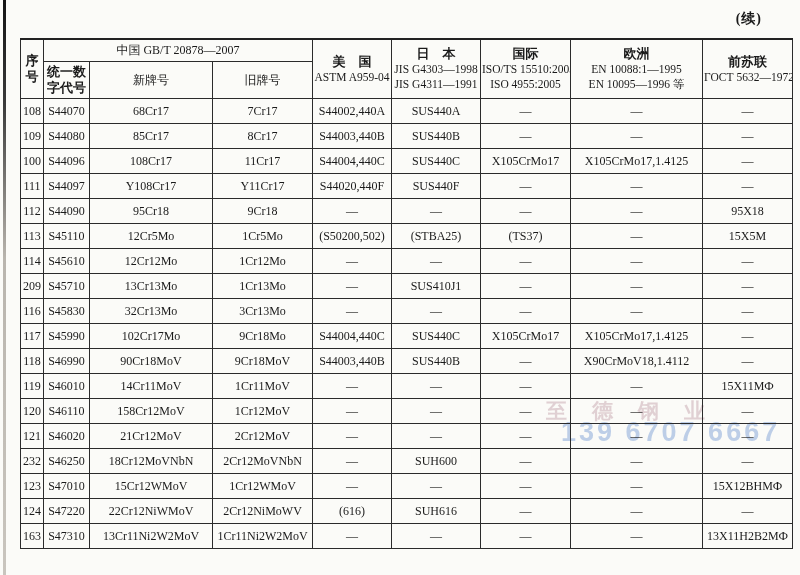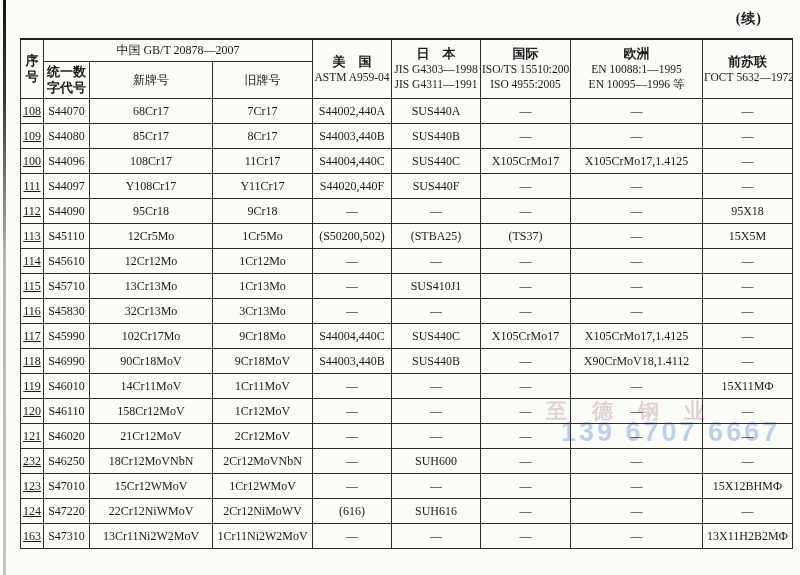--- a/index.html
+++ b/index.html
@@ -38,21 +38,21 @@
     overflow:hidden;
     white-space:nowrap;
   }
   table.std{border-top:2px solid #222;}
   table.std tr.h1 th{height:21px;}
   table.std tr.h2 th{height:36px;}
   table.std td{height:24px;}
   .cn{font-weight:bold;font-size:13px;}
   .hl{display:block;line-height:16px;}
   .hl.lat{font-size:11.5px;line-height:15px;font-weight:normal;}
-  td.serial{text-align:right;padding-right:2px;font-size:12px;text-decoration:underline;}
+  td.serial{text-align:right;padding-right:2px;font-size:12px;}
   .wm{
     position:absolute;z-index:1;pointer-events:none;
     font-family:"Liberation Sans","DejaVu Sans",sans-serif;
     white-space:nowrap;
   }
   .wm1{
     left:546px;top:397px;
     font-size:21px;letter-spacing:25px;font-weight:bold;
   }
   .wm2{
@@ -196,21 +196,21 @@
           <td>S45610</td>
           <td>12Cr12Mo</td>
           <td>1Cr12Mo</td>
           <td>—</td>
           <td>—</td>
           <td>—</td>
           <td>—</td>
           <td>—</td>
         </tr>
         <tr>
-          <td class="serial">115</td>
+          <td class="serial">209</td>
           <td>S45710</td>
           <td>13Cr13Mo</td>
           <td>1Cr13Mo</td>
           <td>—</td>
           <td>SUS410J1</td>
           <td>—</td>
           <td>—</td>
           <td>—</td>
         </tr>
         <tr>

